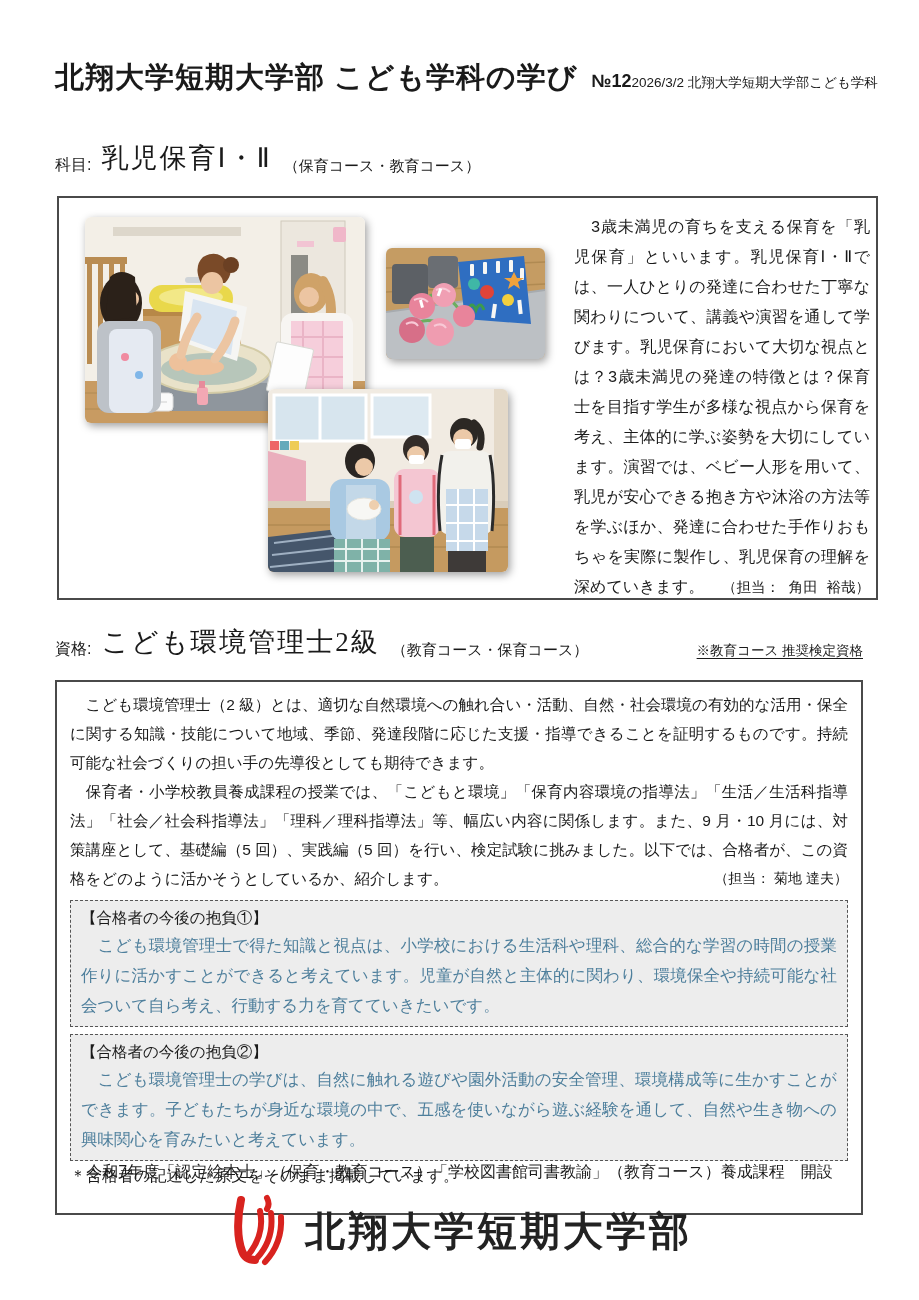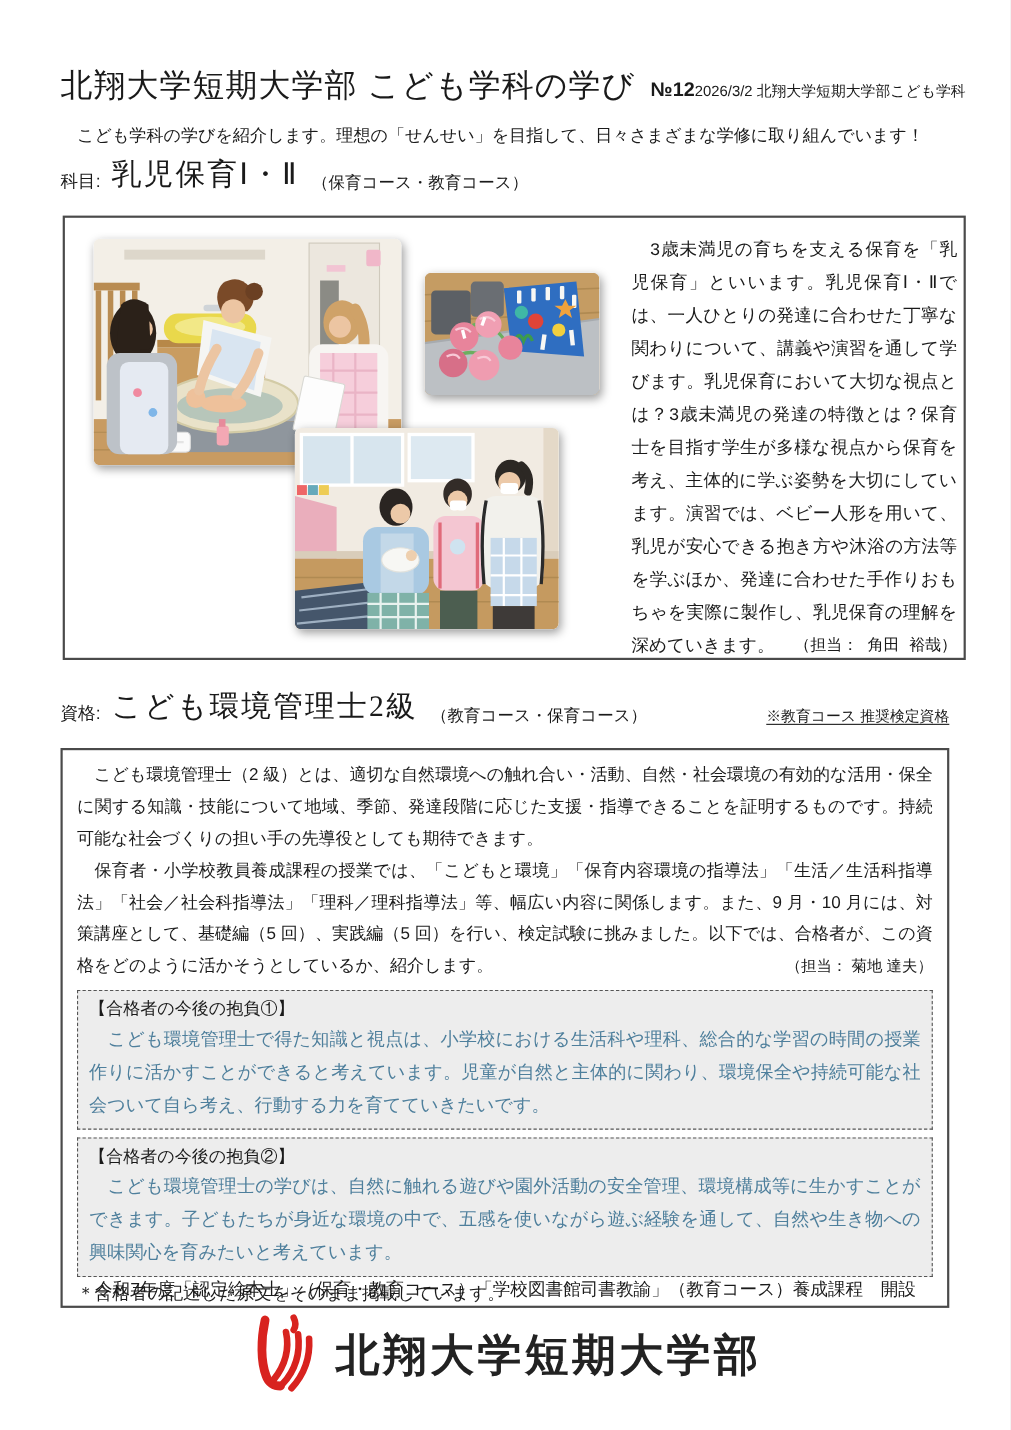--- a/index.html
+++ b/index.html
@@ -4,21 +4,21 @@
 <style>
   html,body { margin:0; padding:0; background:#888; }
   .page {
     position:relative; width:919px; height:1300px; margin:0 auto;
     background:#ffffff; color:#1a1a1a;
     font-family:"Liberation Sans", sans-serif;
     overflow:hidden;
   }
   
   .header-row { position:absolute; left:55px; top:58px; width:812px; display:flex; align-items:baseline; }
-  .doc-title { font-size:29px; font-weight:400; letter-spacing:1px; white-space:nowrap; }
+  .doc-title { font-size:29px; font-weight:700; letter-spacing:1px; white-space:nowrap; }
   .issue-no { font-size:18px; font-weight:600; margin-left:14px; white-space:nowrap; }
   .date-line { margin-left:auto; font-size:13.5px; white-space:nowrap; }
   .intro-line { position:absolute; left:70px; top:113px; font-size:15.5px; }
 
   
   .sec-heading { position:absolute; display:flex; align-items:flex-end; }
   #subject-heading { left:55px; top:140px; width:812px; }
   #license-heading { left:55px; top:624px; width:808px; }
   .sec-label { font-size:16px; }
   .sec-name { font-size:27px; font-family:"Liberation Serif", serif; font-weight:500; margin-left:10px; letter-spacing:2px; white-space:nowrap; }
@@ -29,21 +29,21 @@
   .photos-box { position:absolute; left:57px; top:196px; width:821px; height:404px; border:2px solid #4a4a4a; background:#fff; box-sizing:border-box; }
   .photo { position:absolute; border-radius:6px; box-shadow:2px 3px 9px rgba(0,0,0,0.38); overflow:hidden; background:#fff; }
   .photo svg { display:block; width:100%; height:100%; }
   #photo1 { left:26px; top:19px; width:280px; height:206px; }
   #photo2 { left:327px; top:50px; width:159px; height:111px; }
   #photo3 { left:209px; top:191px; width:240px; height:183px; }
   .subject-text { position:absolute; left:515px; top:15px; width:296px; font-size:16px; line-height:30px; text-align:justify;font-family:Liberation Mono, monospace; }
   .subject-credit { text-align:right; font-size:14.5px; line-height:30px; margin-top:-30px; }
 
   
-  .license-box { position:absolute; left:55px; top:680px; width:808px; min-height:460px; border:2px solid #4a4a4a; box-sizing:border-box; padding:8px 13px 0; background:#fff; }
+  .license-box { position:absolute; left:55px; top:680px; width:808px; min-height:460px; border:2px solid #4a4a4a; box-sizing:border-box; padding:8px 13px 26px; background:#fff; }
   .license-para { font-size:15.5px; line-height:29px; text-align:justify; margin:0; }
   .license-credit { text-align:right; font-size:14px; line-height:29px; margin-top:-29px; }
   .aspiration { border:1.5px dashed #555; background:var(--asp-bg,#ededed); padding:4px 10px 6px; margin-top:7px; }
   .asp-heading { font-size:15.5px; line-height:25px; color:#1a1a1a; }
   .asp-body { font-size:16.5px; line-height:30px; color:var(--asp-text,#4e7f9c); text-align:justify; }
   .footnote { text-align:left; font-size:16px; margin-top:5px; }
 
   
   .program-line { position:absolute; top:1162px; left:0; width:100%; text-align:center; font-size:16px; }
   .logo-row { position:absolute; top:1194px; left:0; width:100%; display:flex; justify-content:center; align-items:center; gap:18px; }
@@ -54,21 +54,20 @@
 </head>
 <body>
 
 <div class="page">
 
   <div class="header-row">
     <span class="doc-title">北翔大学短期大学部 こども学科の学び</span>
     <span class="issue-no">№12</span>
     <span class="date-line">2026/3/2 北翔大学短期大学部こども学科</span>
   </div>
-  <div class="intro-line">こども学科の学びを紹介します。理想の「せんせい」を目指して、日々さまざまな学修に取り組んでいます！</div>
 
   <div class="sec-heading" id="subject-heading">
     <span class="sec-label">科目:</span>
     <span class="sec-name">乳児保育Ⅰ・Ⅱ</span>
     <span class="sec-courses">（保育コース・教育コース）</span>
   </div>
 
   <div class="photos-box">
 
     <div class="photo" id="photo1">

